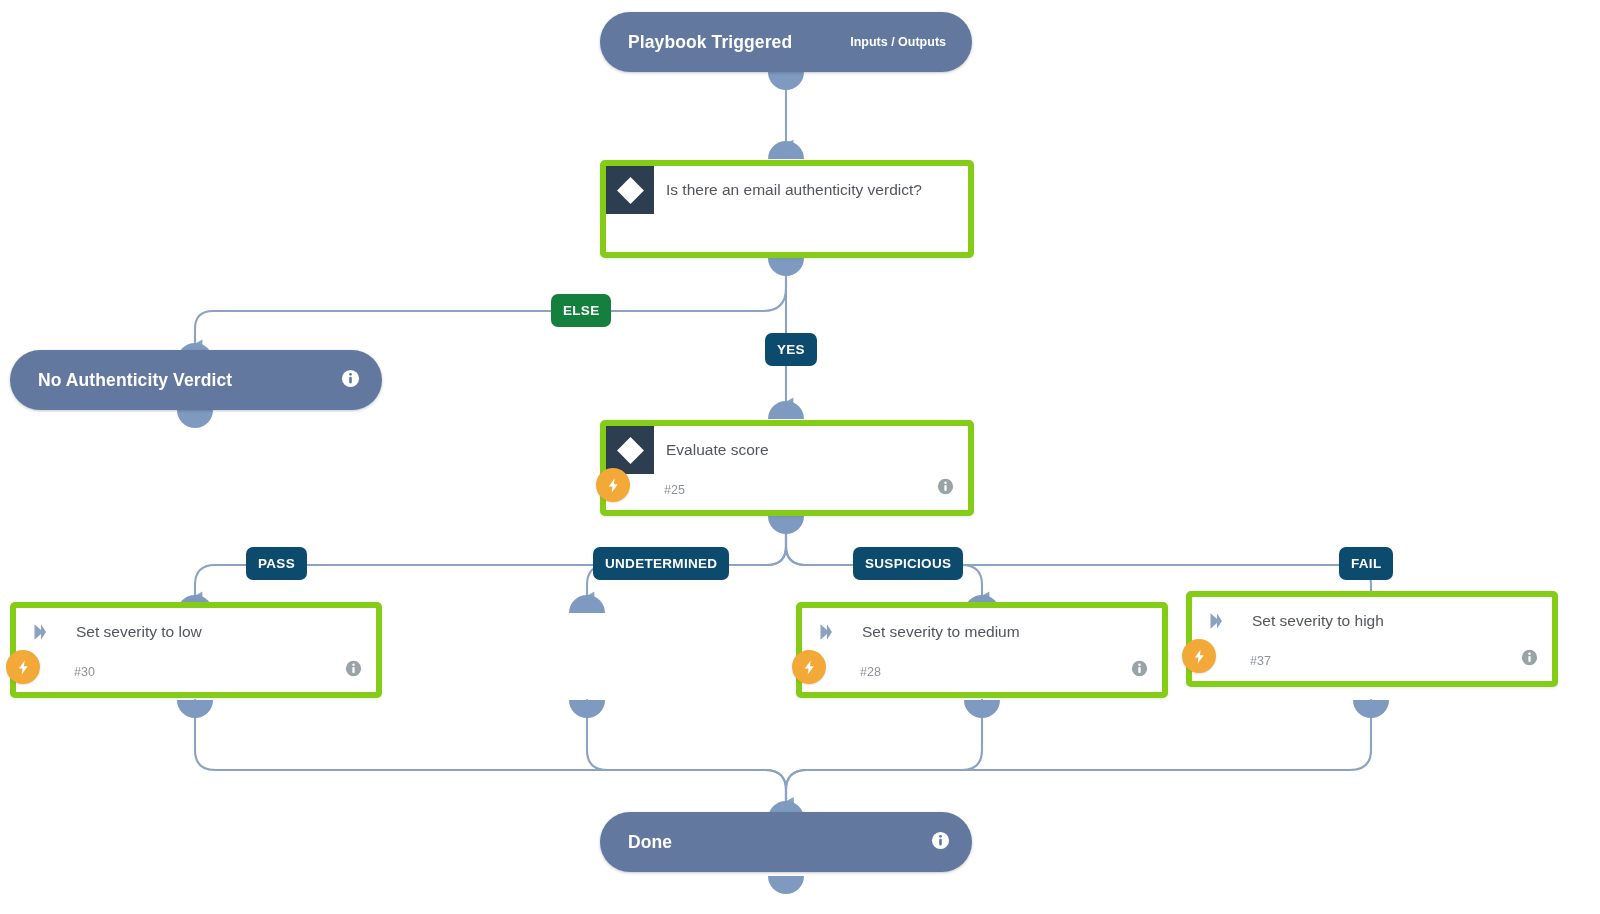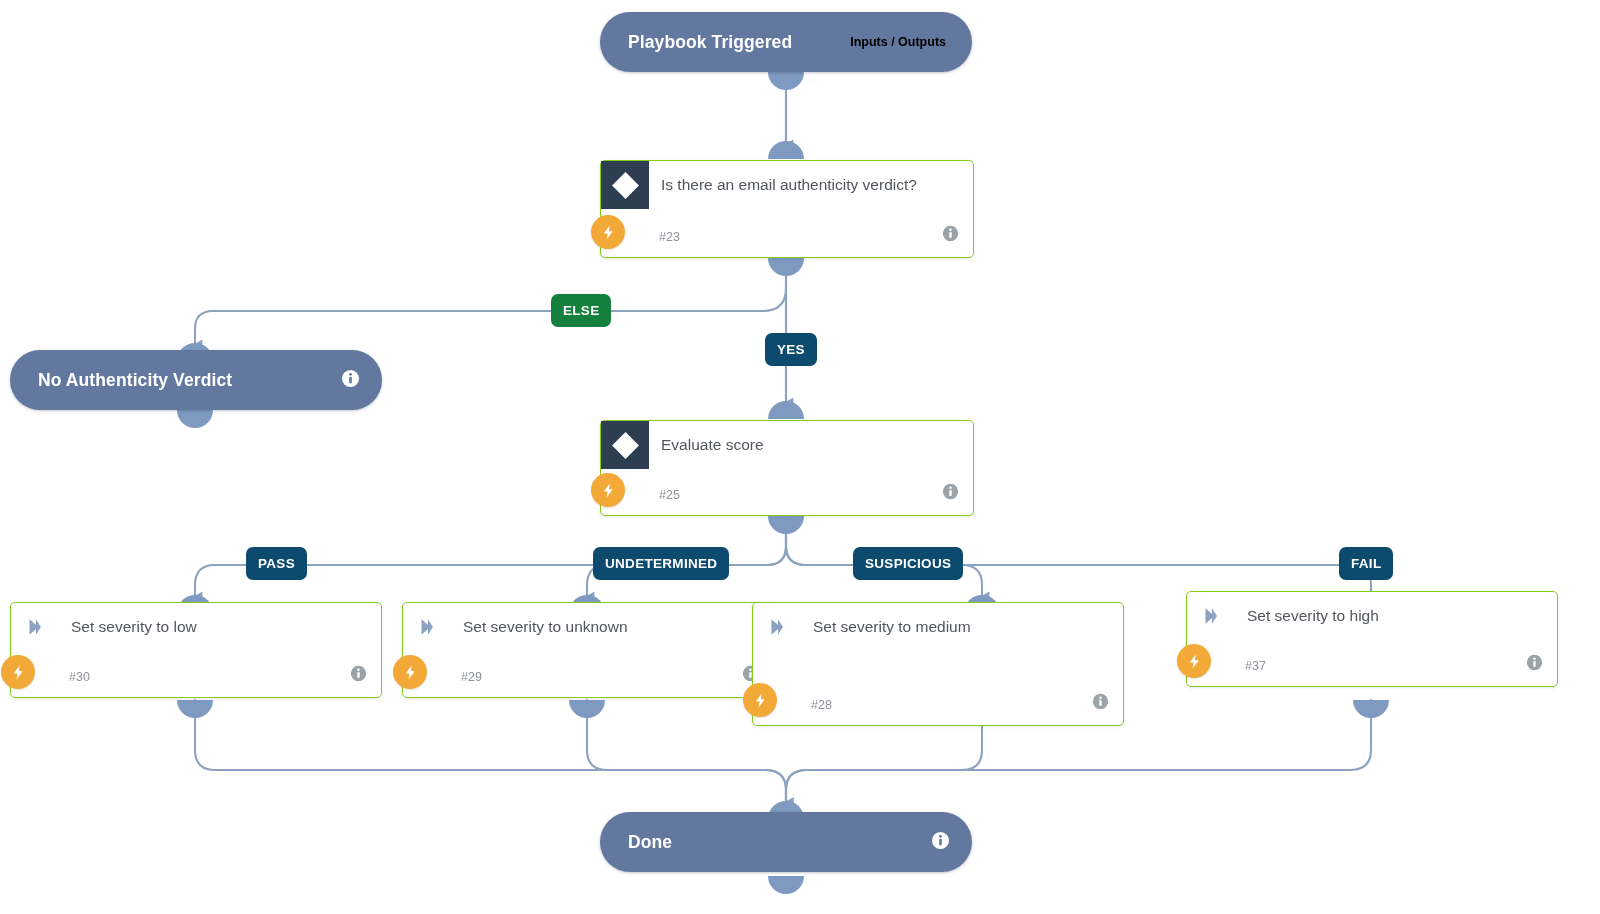--- a/index.html
+++ b/index.html
@@ -18,28 +18,28 @@
     box-shadow:0 1px 3px rgba(40,55,80,.28);
     display:flex;align-items:center;
     color:#ffffff;
   }
   .pill .pill-title{
     font-size:17.5px;font-weight:bold;letter-spacing:.1px;
     margin-left:28px;white-space:nowrap;
   }
   .pill .pill-right{
     margin-left:auto;margin-right:26px;
-    font-size:12.5px;font-weight:bold;color:#000000;white-space:nowrap;
+    font-size:12.5px;font-weight:bold;color:#ffffff;white-space:nowrap;
   }
   .pill .info-white{margin-left:auto;margin-right:22px;}
 
   
   .card{
     position:absolute;box-sizing:border-box;
-    background:#ffffff;border:1px solid #84cc16;border-radius:5px;
+    background:#ffffff;border:6px solid #84cc16;border-radius:5px;
     box-shadow:0 1px 3px rgba(60,70,90,.13);
   }
   .card-head{display:flex;align-items:flex-start;height:62px;}
   .sq-icon{
     width:48px;height:48px;flex:0 0 48px;background:#2c3e50;
     display:flex;align-items:center;justify-content:center;
   }
   .diamond{width:19px;height:19px;background:#ffffff;transform:rotate(45deg);}
   .chev-icon{
     width:48px;height:48px;flex:0 0 48px;
@@ -136,35 +136,20 @@
     <span class="pill-right">Inputs / Outputs</span>
   </div>
 
   <div class="card" style="left:600px;top:160px;width:374px;height:98px;">
     <div class="card-head">
       <div class="sq-icon">
         <div class="diamond"></div>
       </div>
       <div class="card-title" style="width:270px;">Is there an email authenticity verdict?</div>
     </div>
-    <div class="card-foot">
-      <div class="bolt">
-        <svg width="17" height="17" viewBox="0 0 24 24" aria-hidden="true">
-          <path d="M13.6 2 5.4 13.4h5.2L9.4 22l8.6-11.8h-5.4z" fill="#ffffff"></path>
-        </svg>
-      </div>
-      <div class="card-id">#23</div>
-      <div class="info-gray">
-        <svg width="17" height="17" viewBox="0 0 20 20" aria-hidden="true">
-          <circle cx="10" cy="10" r="9" fill="#9aa3a8"></circle>
-          <circle cx="10" cy="5.6" r="1.5" fill="#ffffff"></circle>
-          <rect x="8.6" y="8.2" width="2.8" height="7" rx="1.2" fill="#ffffff"></rect>
-        </svg>
-      </div>
-    </div>
   </div>
 
   <div class="pill" style="left:10px;top:350px;width:372px;height:60px;">
     <span class="pill-title">No Authenticity Verdict</span>
     <span class="info-white">
       <svg width="19" height="19" viewBox="0 0 20 20" aria-hidden="true">
         <circle cx="10" cy="10" r="9" fill="#ffffff"></circle>
         <circle cx="10" cy="5.6" r="1.5" fill="#63789e"></circle>
         <rect x="8.6" y="8.2" width="2.8" height="7" rx="1.2" fill="#63789e"></rect>
       </svg>
@@ -215,48 +200,22 @@
       <div class="info-gray">
         <svg width="17" height="17" viewBox="0 0 20 20" aria-hidden="true">
           <circle cx="10" cy="10" r="9" fill="#9aa3a8"></circle>
           <circle cx="10" cy="5.6" r="1.5" fill="#ffffff"></circle>
           <rect x="8.6" y="8.2" width="2.8" height="7" rx="1.2" fill="#ffffff"></rect>
         </svg>
       </div>
     </div>
   </div>
 
-  <div class="card" style="left:402px;top:602px;width:372px;height:96px;">
-    <div class="card-head">
-      <div class="chev-icon">
-        <svg width="22" height="22" viewBox="0 0 24 24" aria-hidden="true">
-          <path d="M6 3.5 L15.5 12 L6 20.5 Z" fill="#8ba2c0"></path>
-          <path d="M13 3.5 L18.5 12 L13 20.5 Z" fill="#8ba2c0"></path>
-        </svg>
-      </div>
-      <div class="card-title">Set severity to unknown</div>
-    </div>
-    <div class="card-foot">
-      <div class="bolt">
-        <svg width="17" height="17" viewBox="0 0 24 24" aria-hidden="true">
-          <path d="M13.6 2 5.4 13.4h5.2L9.4 22l8.6-11.8h-5.4z" fill="#ffffff"></path>
-        </svg>
-      </div>
-      <div class="card-id">#29</div>
-      <div class="info-gray">
-        <svg width="17" height="17" viewBox="0 0 20 20" aria-hidden="true">
-          <circle cx="10" cy="10" r="9" fill="#9aa3a8"></circle>
-          <circle cx="10" cy="5.6" r="1.5" fill="#ffffff"></circle>
-          <rect x="8.6" y="8.2" width="2.8" height="7" rx="1.2" fill="#ffffff"></rect>
-        </svg>
-      </div>
-    </div>
-  </div>
-
-  <div class="card" style="left:752px;top:602px;width:372px;height:124px;">
+
+  <div class="card" style="left:796px;top:602px;width:372px;height:96px;">
     <div class="card-head">
       <div class="chev-icon">
         <svg width="22" height="22" viewBox="0 0 24 24" aria-hidden="true">
           <path d="M6 3.5 L15.5 12 L6 20.5 Z" fill="#8ba2c0"></path>
           <path d="M13 3.5 L18.5 12 L13 20.5 Z" fill="#8ba2c0"></path>
         </svg>
       </div>
       <div class="card-title">Set severity to medium</div>
     </div>
     <div class="card-foot">

